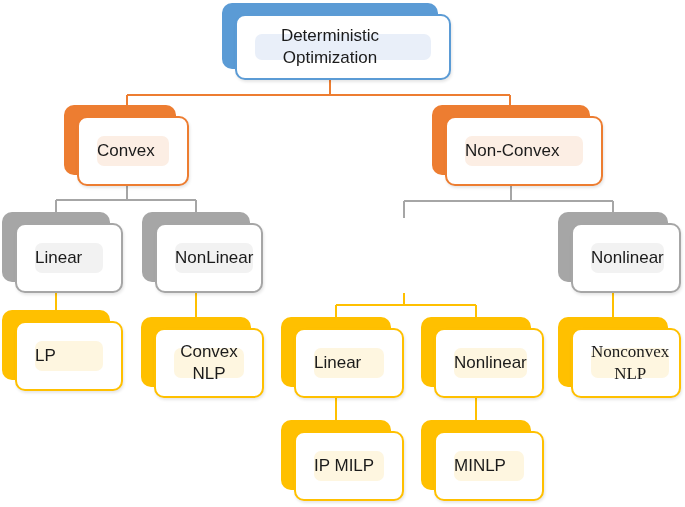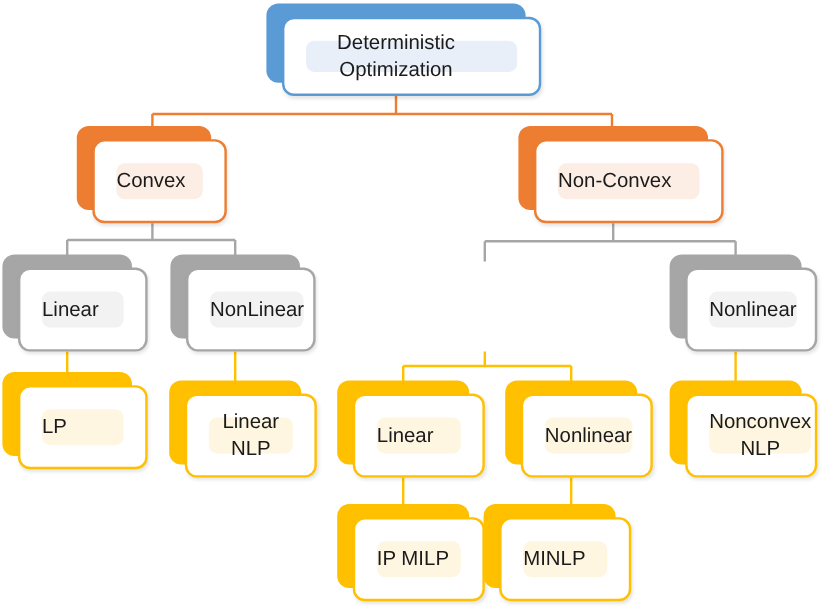--- a/index.html
+++ b/index.html
@@ -29,21 +29,21 @@
     display:flex;align-items:center;
     text-align:center;
     font-size:17px;line-height:1.28;color:#1b1b1b;
   }
   .c-blue   .back{background:#5B9BD5;} .c-blue   .front{border-color:#5B9BD5;} .c-blue   .inner{background:#E9EFF9;}
   .c-orange .back{background:#ED7D31;} .c-orange .front{border-color:#ED7D31;} .c-orange .inner{background:#FCEEE4;}
   .c-gray   .back{background:#A6A6A6;} .c-gray   .front{border-color:#A6A6A6;} .c-gray   .inner{background:#F2F2F2;}
   .c-gold   .back{background:#FFC000;} .c-gold   .front{border-color:#FFC000;} .c-gold   .inner{background:#FEF6E0;}
   .label{display:inline-block;}
   .wrap-narrow{max-width:150px;}
-  .wrap-nlp{max-width:96px;}
+  .wrap-nlp{max-width:96px;font-family:Liberation Serif, serif;}
 </style>
 </head>
 <body>
 
 <div class="canvas">
 
   <svg class="connectors" viewBox="0 0 685 507" xmlns="http://www.w3.org/2000/svg">
     <path d="M330 80 V95 M127 95 H510 M127 95 V112 M510 95 V112" fill="none" stroke="#ED7D31" stroke-width="2"></path>
     <path d="M127 186 V200 M56 200 H196 M56 200 V218 M196 200 V218" fill="none" stroke="#A6A6A6" stroke-width="2"></path>
     <path d="M511 186 V201 M404 201 H613 M404 201 V218 M613 201 V218" fill="none" stroke="#A6A6A6" stroke-width="2"></path>
@@ -116,21 +116,21 @@
       <div class="inner">
         <span class="label">LP</span>
       </div>
     </div>
   </div>
 
   <div class="node c-gold" style="left:141px;top:317px;width:110px;height:70px">
     <div class="back"></div>
     <div class="front">
       <div class="inner">
-        <span class="label">Linear NLP</span>
+        <span class="label">Convex NLP</span>
       </div>
     </div>
   </div>
 
   <div class="node c-gold" style="left:281px;top:317px;width:110px;height:70px">
     <div class="back"></div>
     <div class="front">
       <div class="inner">
         <span class="label">Linear</span>
       </div>
@@ -157,21 +157,21 @@
 
   <div class="node c-gold" style="left:281px;top:420px;width:110px;height:70px">
     <div class="back"></div>
     <div class="front">
       <div class="inner">
         <span class="label">IP MILP</span>
       </div>
     </div>
   </div>
 
-  <div class="node c-gold" style="left:403px;top:420px;width:110px;height:70px">
+  <div class="node c-gold" style="left:421px;top:420px;width:110px;height:70px">
     <div class="back"></div>
     <div class="front">
       <div class="inner">
         <span class="label">MINLP</span>
       </div>
     </div>
   </div>
 
 </div>
 

